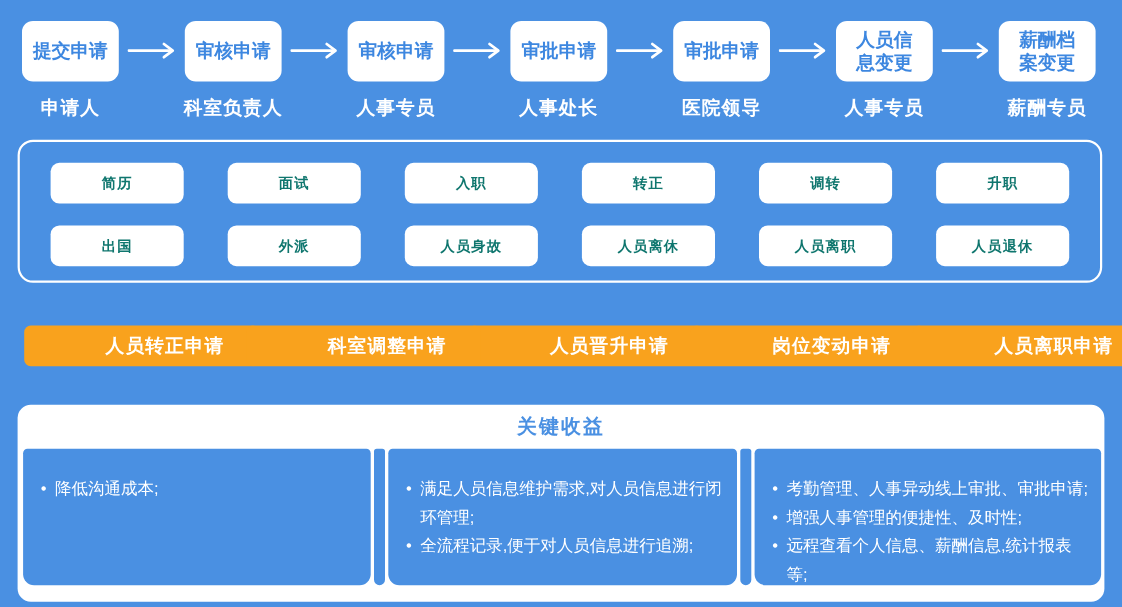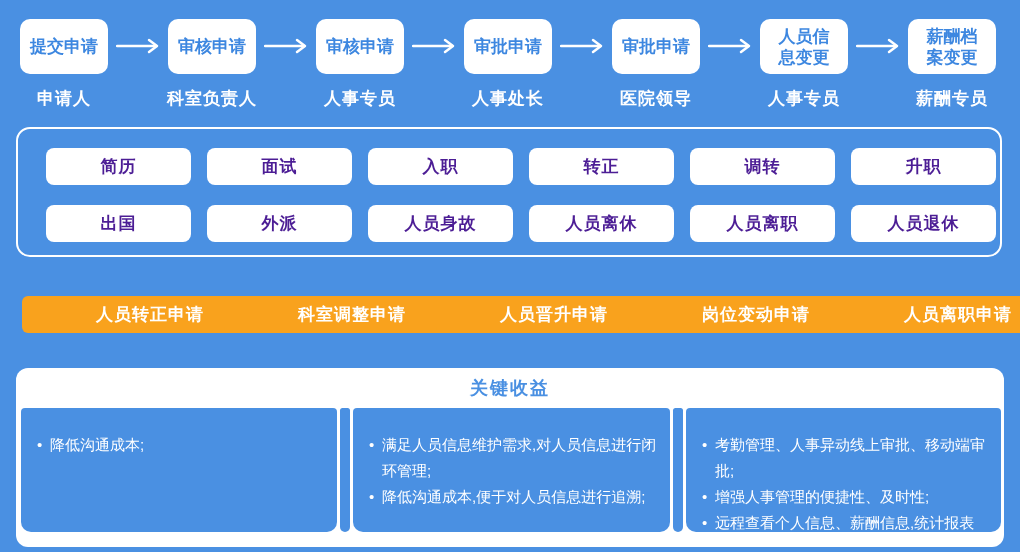--- a/index.html
+++ b/index.html
@@ -41,26 +41,26 @@
   .modules-frame {
     position: absolute;
     left: 16px; top: 127px;
     width: 986px; height: 130px;
     border: 2px solid #FFFFFF;
     border-radius: 14px;
     box-sizing: border-box;
   }
   .module-chip {
     position: absolute;
-    width: 145px; height: 37px;
+    width: 121px; height: 37px;
     background: #FFFFFF;
     border-radius: 8px;
     display: flex; align-items: center; justify-content: center;
-    color: #4c1d95;
-    font-size: 17px; font-weight: 700;
+    color: #0f766e;
+    font-size: 13px; font-weight: 700;
     letter-spacing: 1px;
   }
   
   .app-btn {
     position: absolute;
     top: 296px; width: 170px; height: 37px;
     background: #F9A21D;
     border-radius: 6px;
     display: flex; align-items: center; justify-content: center;
     color: #FFFFFF;
@@ -207,27 +207,27 @@
     <div class="benefits-row">
       <div class="benefit-panel p1">
         <ul class="benefit-list">
           <li>降低沟通成本;</li>
         </ul>
       </div>
       <div class="benefit-divider"></div>
       <div class="benefit-panel p2">
         <ul class="benefit-list">
           <li>满足人员信息维护需求,对人员信息进行闭环管理;</li>
-          <li>降低沟通成本,便于对人员信息进行追溯;</li>
+          <li>全流程记录,便于对人员信息进行追溯;</li>
         </ul>
       </div>
       <div class="benefit-divider"></div>
       <div class="benefit-panel p3">
         <ul class="benefit-list">
-          <li>考勤管理、人事异动线上审批、移动端审批;</li>
+          <li>考勤管理、人事异动线上审批、审批申请;</li>
           <li>增强人事管理的便捷性、及时性;</li>
           <li>远程查看个人信息、薪酬信息,统计报表等;</li>
         </ul>
       </div>
     </div>
   </div>
 
 </div>
 
 </body></html>

